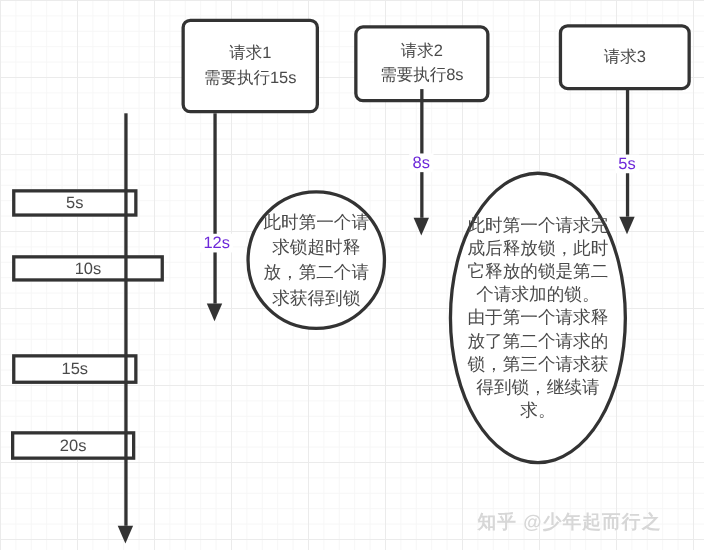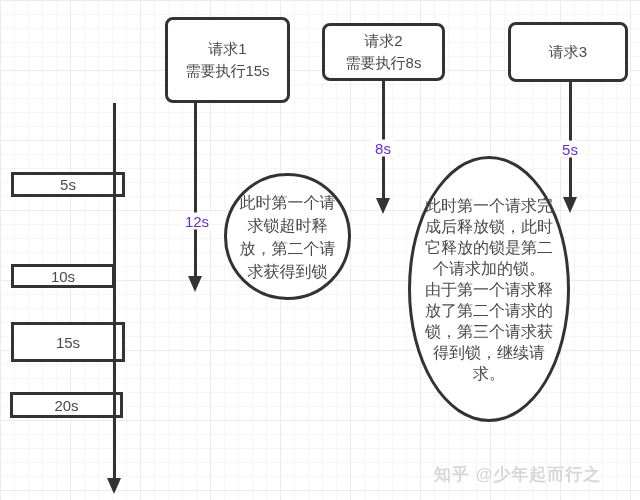--- a/index.html
+++ b/index.html
@@ -84,26 +84,26 @@
     top: 463px;
     font-size: 17px;
     font-weight: 600;
     letter-spacing: 1px;
     color: #d7d7d7;
     z-index: 5;
     white-space: nowrap;
   }
   
   #req1 { left: 133px; top: 17px;  width: 125px; height: 86px; margin-left: 32px; }
-  #req2 { left: 322px; top: 23px;  width: 123px; height: 58px; }
+  #req2 { left: 322px; top: 23px;  width: 123px; height: 70px; }
   #req3 { left: 508px; top: 22px;  width: 120px; height: 60px; }
 
   #tick5  { left: 11px; top: 172px; width: 114px; height: 25px; }
-  #tick10 { left: 11px; top: 264px; width: 104px; height: 24px; }
-  #tick15 { left: 11px; top: 322px; width: 114px; height: 40px; }
+  #tick10 { left: 11px; top: 232px; width: 138px; height: 24px; }
+  #tick15 { left: 11px; top: 322px; width: 114px; height: 27px; }
   #tick20 { left: 10px; top: 392px; width: 113px; height: 26px; }
 
   #timeline-line { left: 113px; top: 103px; height: 375px; }
   #timeline-head { left: 107px; top: 478px; }
 
   #edge1-line { left: 194px; top: 103px; height: 173px; }
   #edge1-head { left: 188px; top: 276px; }
   #edge1-label { left: 197px; top: 210px; margin-top: 11px; }
 
   #edge2-line { left: 382px; top: 81px; height: 117px; }

